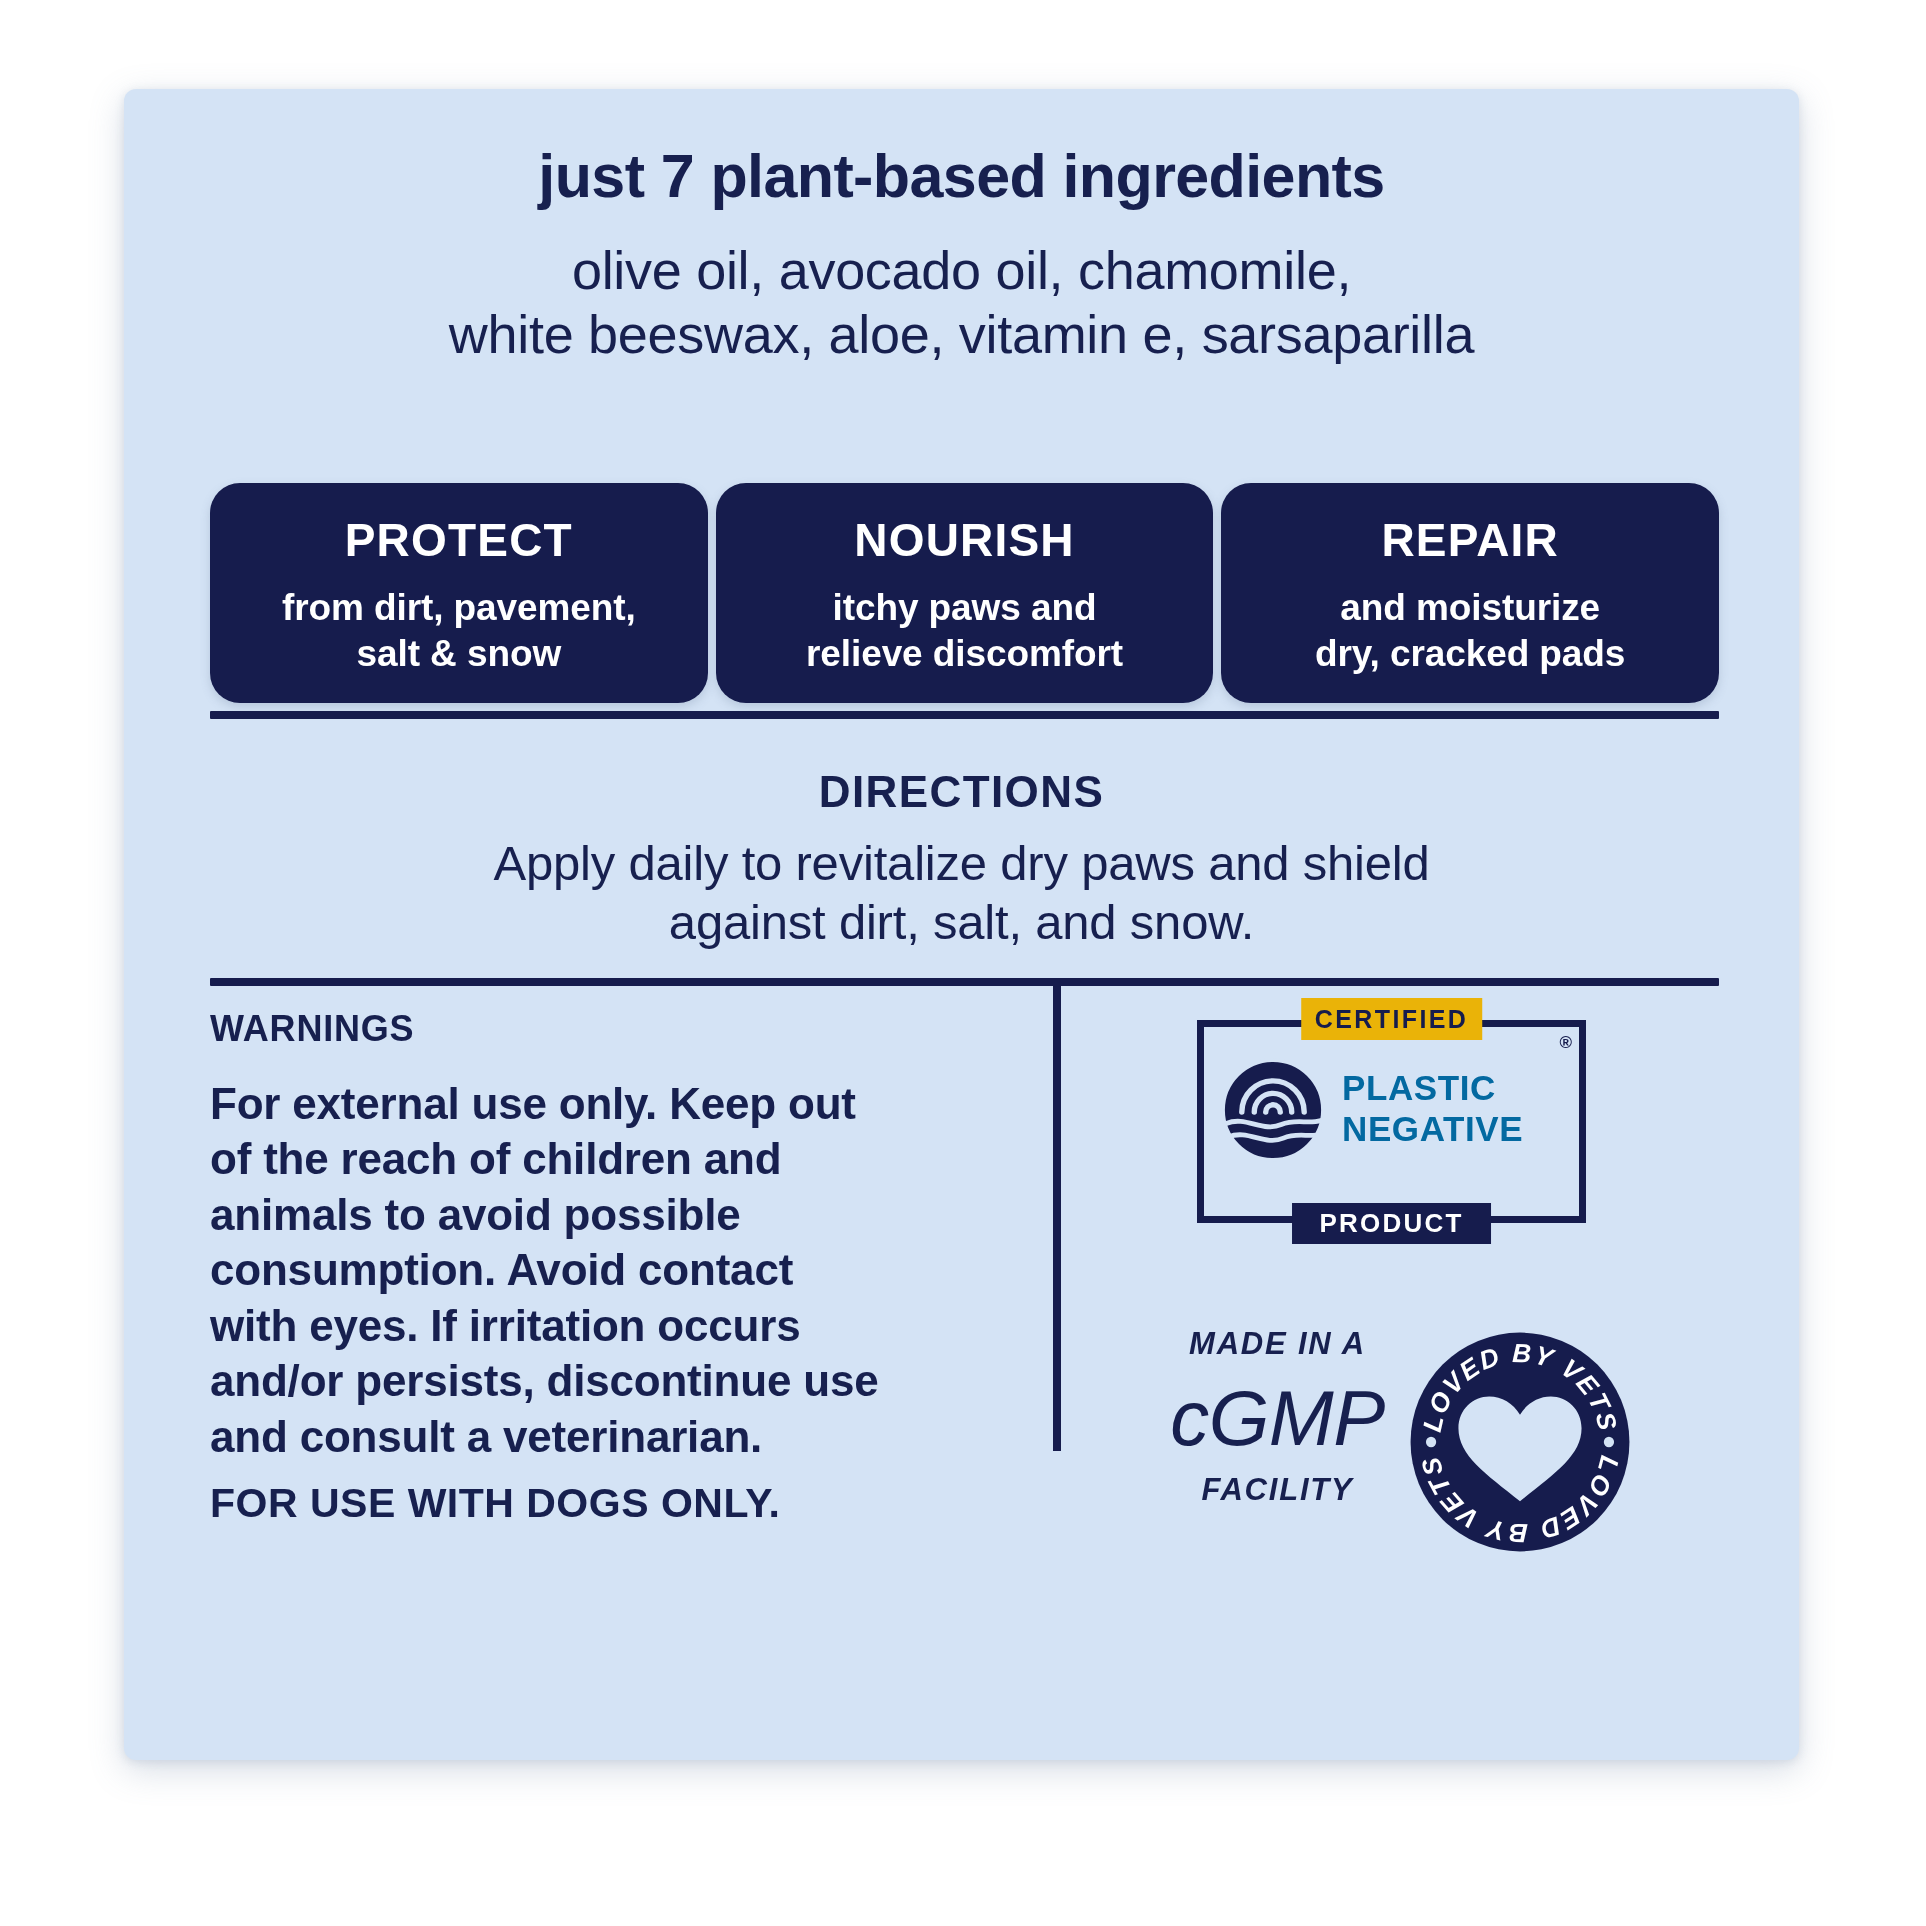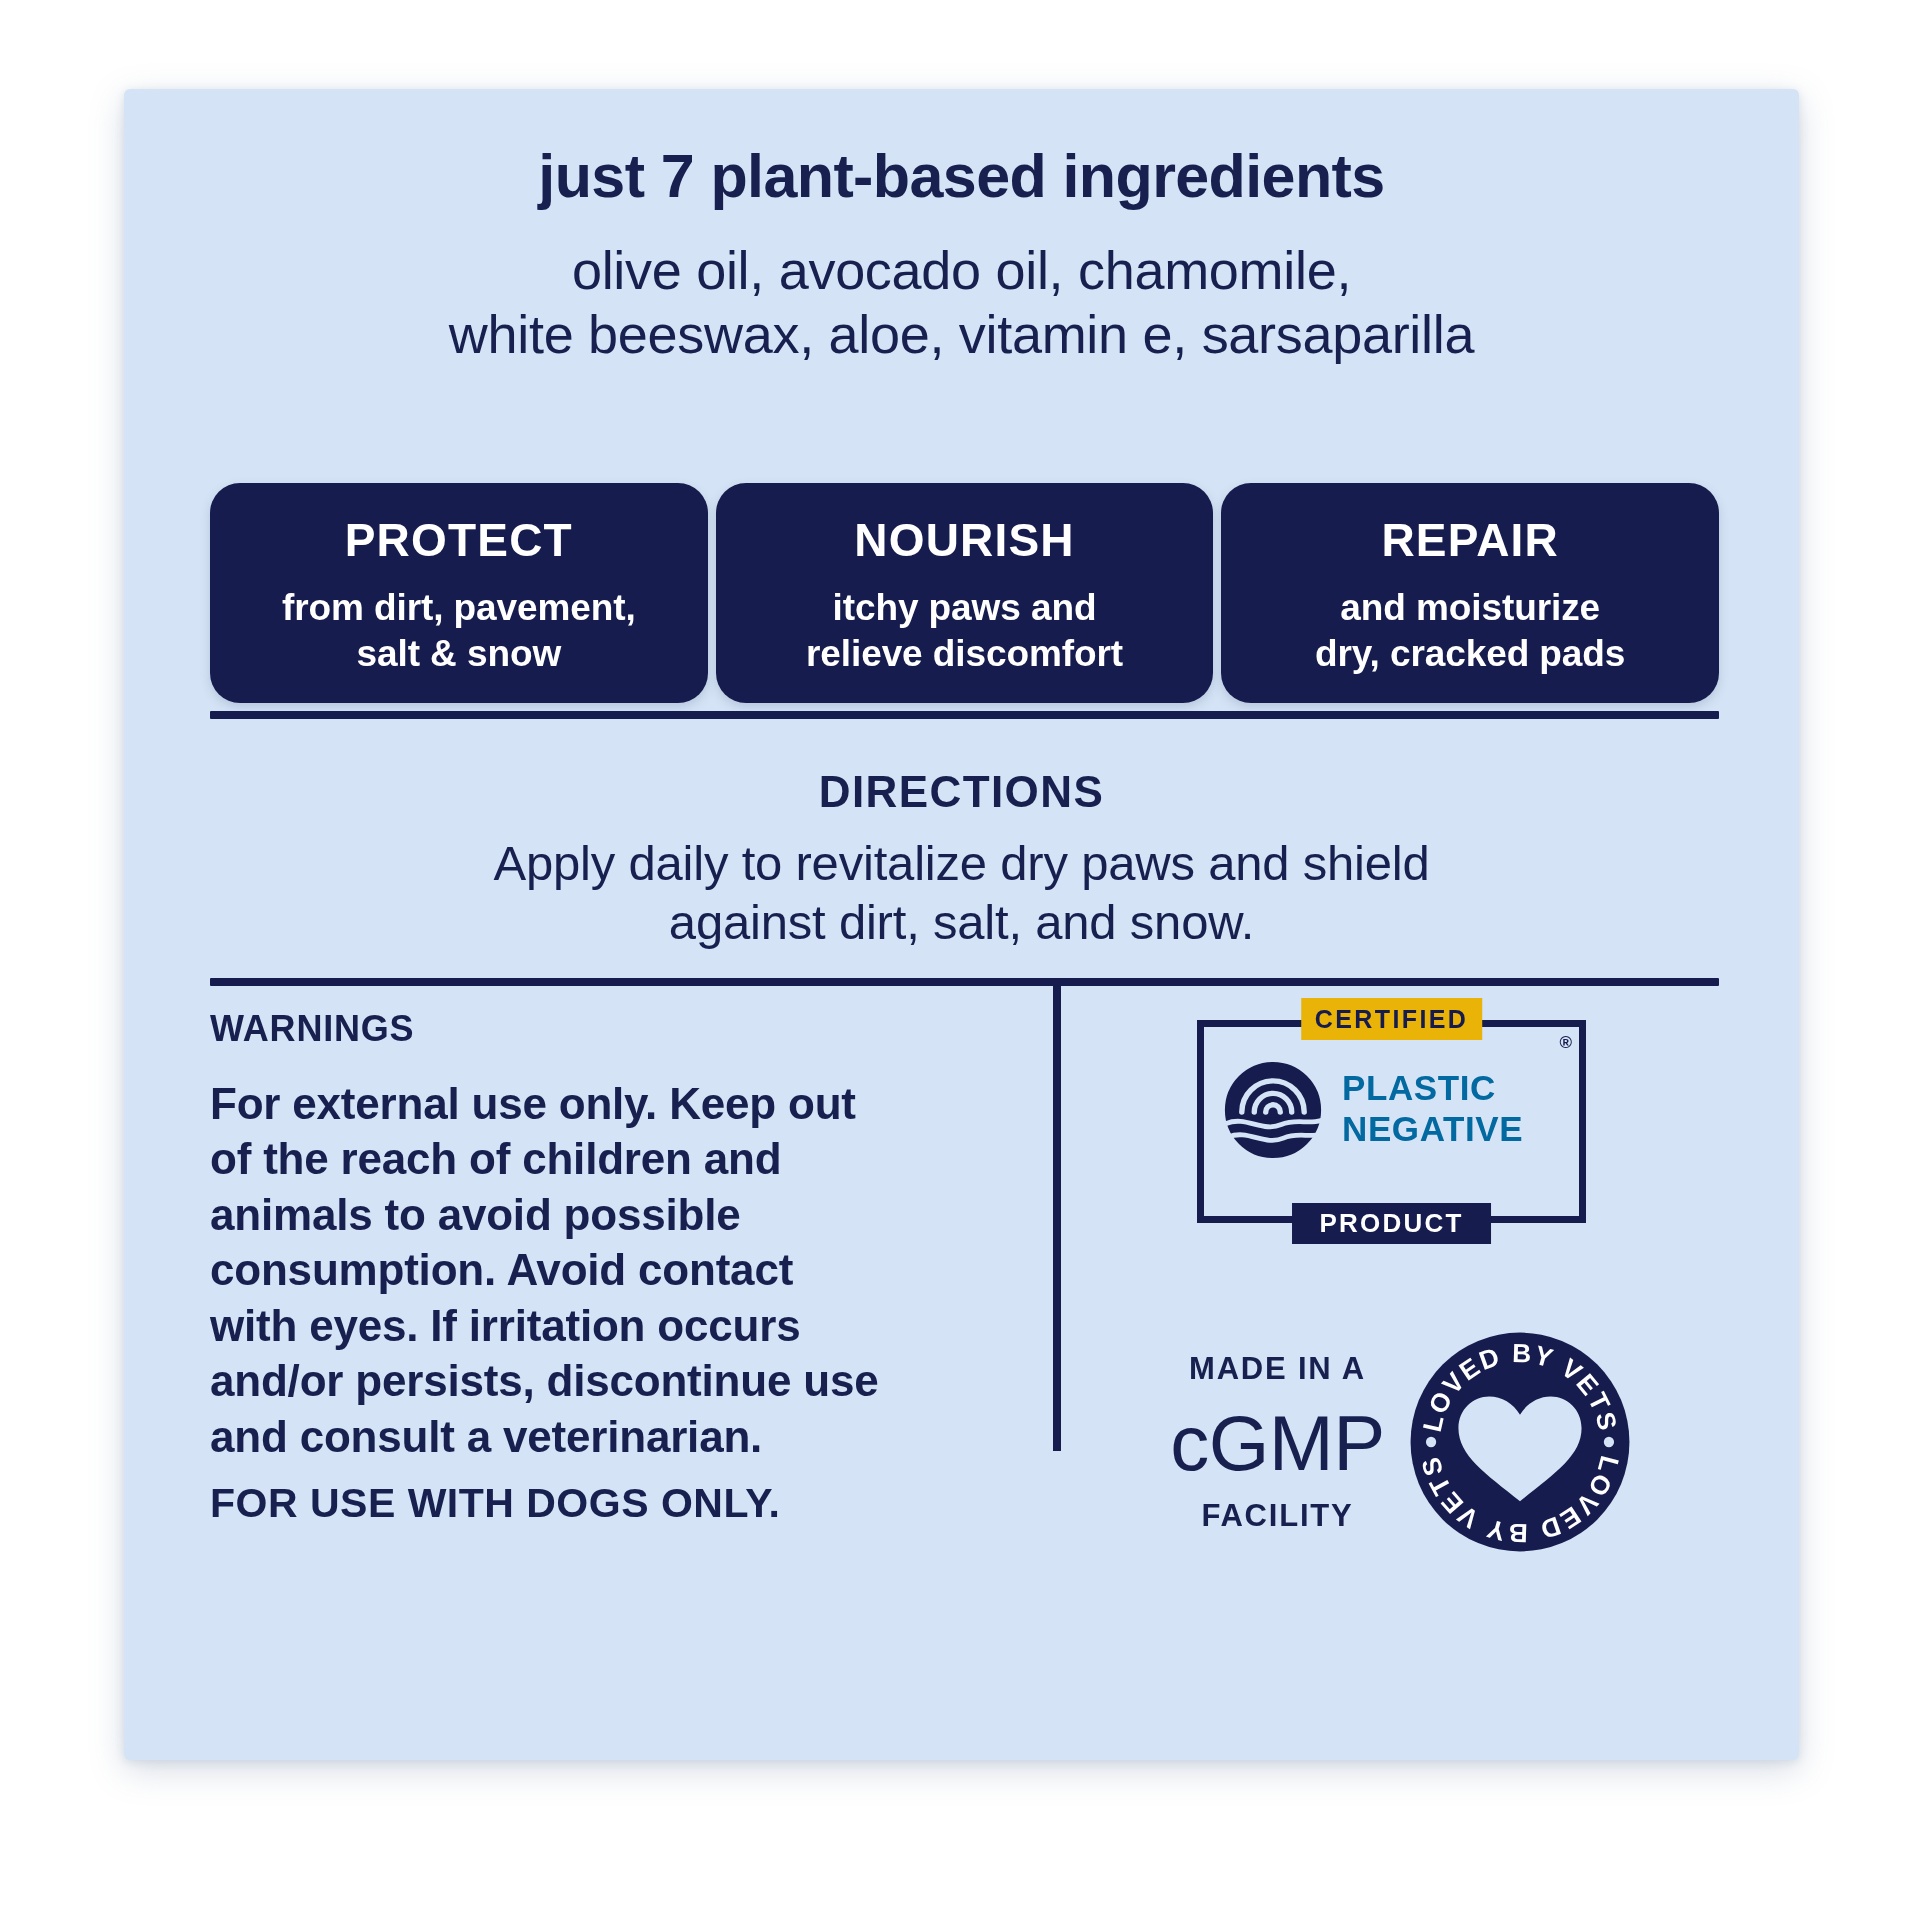--- a/index.html
+++ b/index.html
@@ -21,21 +21,21 @@
     background: #ffffff;
   }
 
   .panel {
     position: absolute;
     left: 124px;
     top: 89px;
     width: 1675px;
     height: 1671px;
     background: #d4e3f5;
-    border-radius: 6px;
+    border-radius: 12px;
     box-shadow: 0 10px 34px rgba(120,140,170,0.30),
                 0 2px 10px rgba(120,140,170,0.20);
     box-sizing: border-box;
     padding: 1px;
   }
 
   
   .hdr-title {
     position: absolute;
     left: 0; right: 0;
@@ -246,22 +246,23 @@
     letter-spacing: 2.2px;
     padding: 7px 28px 8px 28px;
     line-height: 1;
   }
 
   
   .bot-row {
     position: relative;
     margin-top: 105px;
     display: flex;
-    align-items: center;
+    align-items: flex-start;
     justify-content: center;
+    font-style: italic;
   }
   .cgmp { text-align: center; width: 257px; }
   .cgmp-top {
     font-size: 31px;
     font-weight: 700;
     color: #17204f;
     letter-spacing: 1.8px;
     line-height: 1;
   }
   .cgmp-main {

